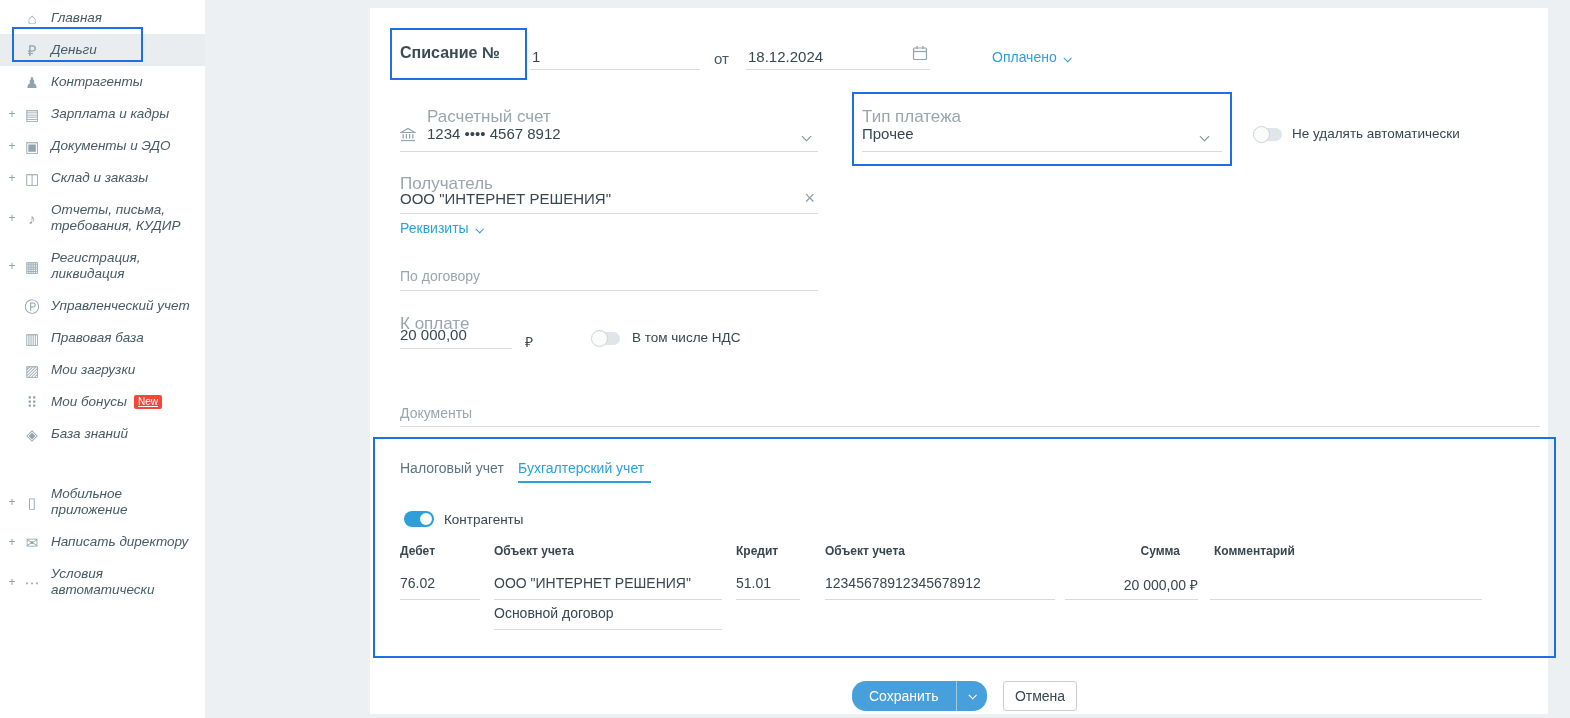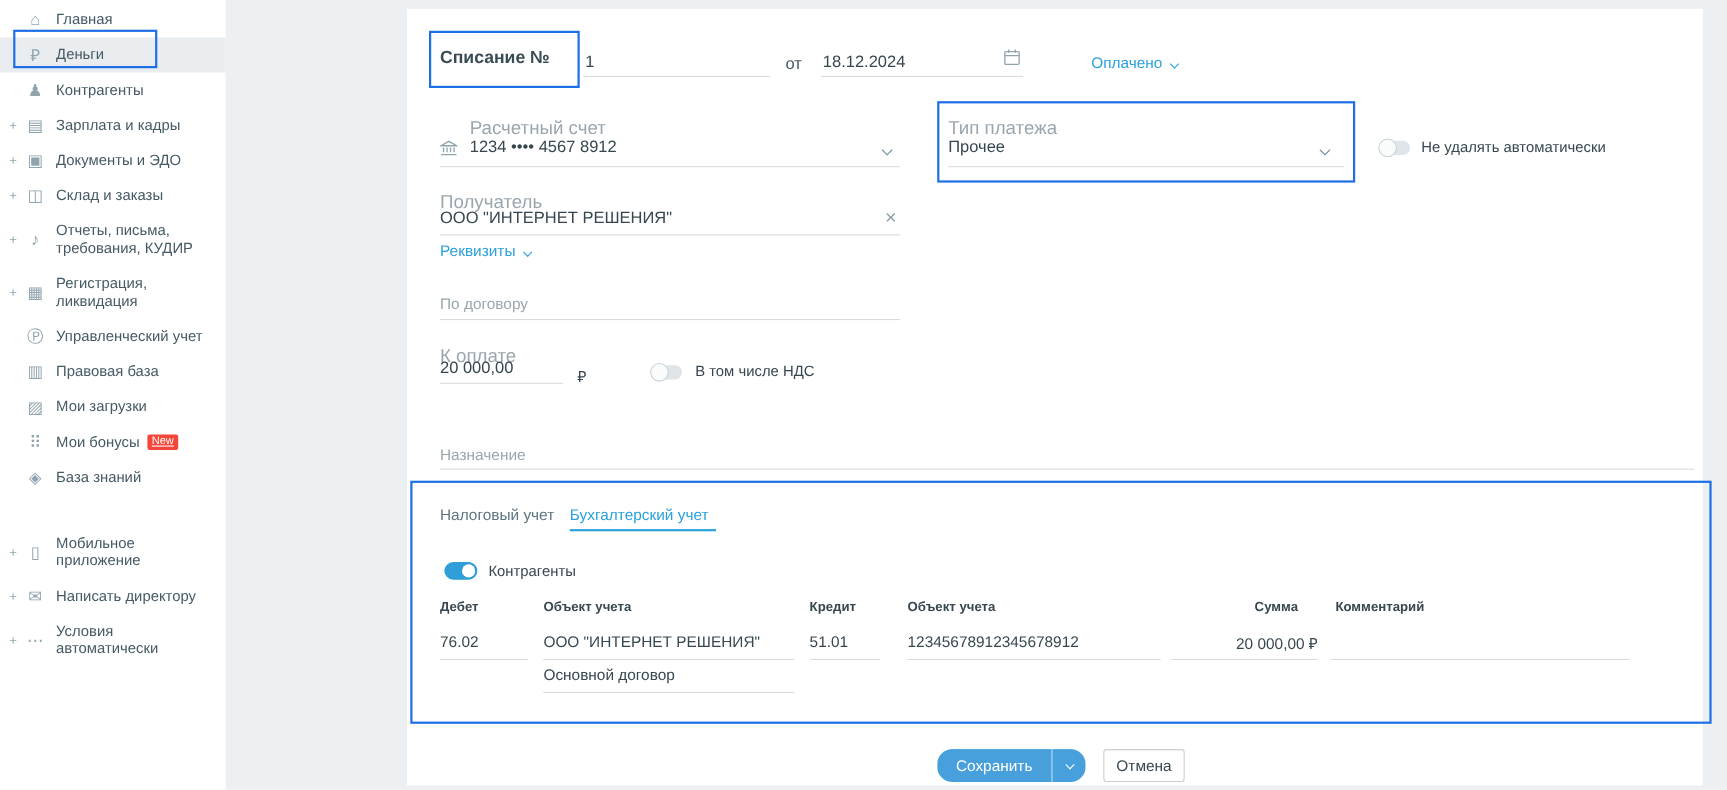--- a/index.html
+++ b/index.html
@@ -4,21 +4,21 @@
 <style>
   * { margin:0; padding:0; box-sizing:border-box; }
   html,body { width:1570px; height:718px; overflow:hidden; }
   body { background:#ecf0f2; font-family:"Liberation Sans", sans-serif; color:#37474f; position:relative; }
 
   
   .sidebar { position:absolute; left:0; top:0; width:205px; height:718px; background:#ffffff; padding-top:2px; }
   .side-item { position:relative; display:flex; align-items:center; padding:8px 8px 8px 22px; cursor:pointer; }
   .side-item .plus { position:absolute; left:7px; top:50%; transform:translateY(-50%); color:#90a4ae; font-size:12px; width:10px; text-align:center; }
   .s-icon { width:20px; min-width:20px; margin-right:9px; color:#90a4ae; font-size:15px; line-height:15px; text-align:center; }
-  .s-label { font-size:13.5px; line-height:16px; color:#455a64; }
+  .s-label { font-size:13.5px; line-height:16px; color:#455a64;font-style:italic; }
   .side-item.active { background:#e9edf0; }
   .badge-new { background:#f4473a; color:#fff; font-size:10px; line-height:14px; padding:0 4px; border-radius:2px; margin-left:7px;text-decoration:underline; }
   .side-gap { height:28px; }
 
   
   .card { position:absolute; left:370px; top:8px; width:1178px; height:706px; background:#ffffff; }
 
   .page-title { position:absolute; left:30px; top:36px; font-size:16px; color:#394b54; }
   .ufield { position:absolute; border-bottom:1px solid #d6dbdf; }
   .flabel { position:absolute; left:0; top:0; font-size:17px; color:#9aa6ad; white-space:nowrap; }
@@ -228,21 +228,21 @@
     <span class="fvalue" style="left:0; bottom:5px;">20 000,00</span>
   </div>
   <span style="position:absolute; left:155px; top:324px; font-size:14px; color:#37474f;">₽</span>
 
   <span class="toggle off" style="left:223px; top:324px;">
       <span class="knob"></span>
     </span>
   <span class="toggle-label" style="left:262px; top:322px;">В том числе НДС</span>
 
   <div class="ufield" style="left:30px; top:394px; width:1140px; height:25px;">
-    <span class="placeholder" style="position:absolute; left:0; bottom:5px;">Назначение</span>
+    <span class="placeholder" style="position:absolute; left:0; bottom:5px;">Документы</span>
   </div>
 
   <span class="tab inactive" style="left:30px; top:452px;">Налоговый учет</span>
   <span class="tab active" style="left:148px; top:452px;">Бухгалтерский учет</span>
   <div class="tab-underline" style="left:148px; top:473px; width:133px;"></div>
 
   <span class="toggle on" style="left:34px; top:503px;">
       <span class="knob"></span>
     </span>
   <span class="toggle-label" style="left:74px; top:504px;">Контрагенты</span>

